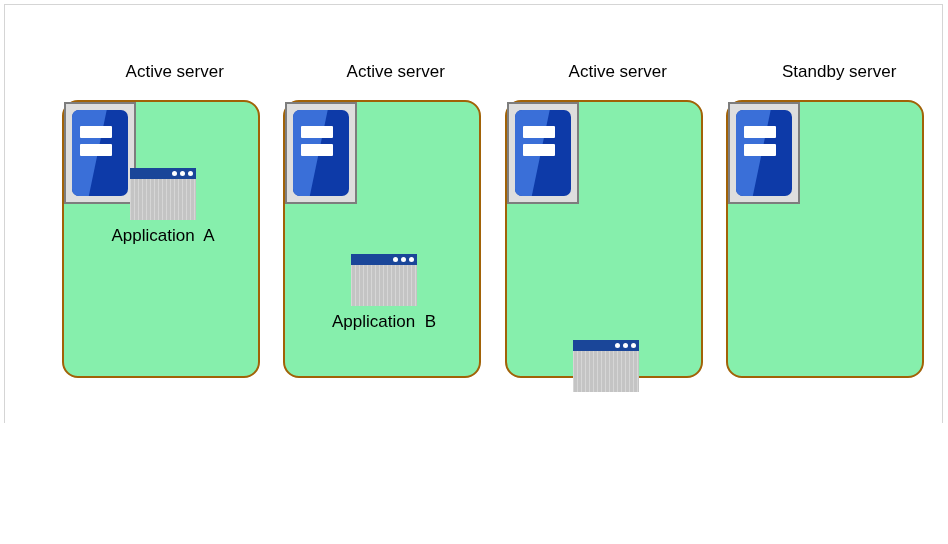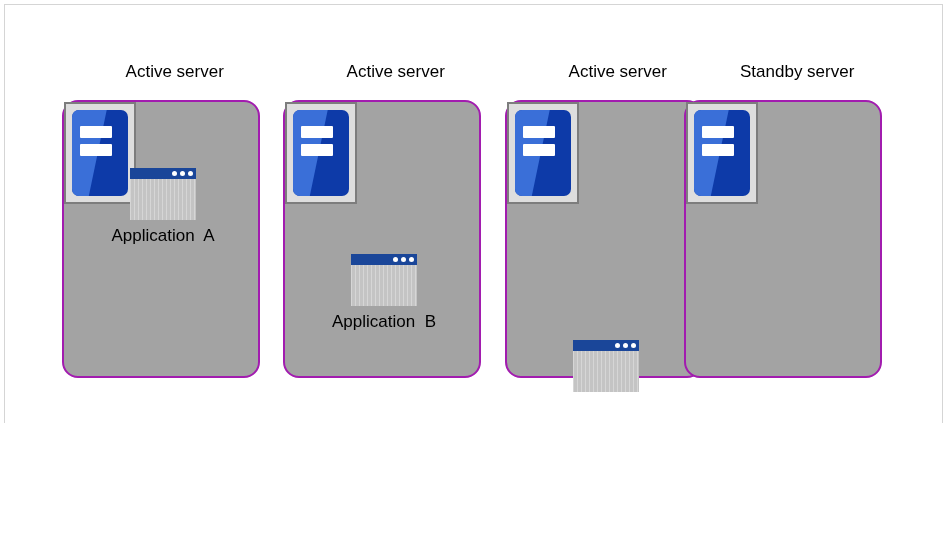--- a/index.html
+++ b/index.html
@@ -40,23 +40,23 @@
     line-height: 25px;
     color: #000000;
     white-space: pre;
   }
   .server-title .line2 { display: block; }
 
   .server-box {
     position: absolute;
     left: 0;
     top: 66px;
-    border: 2px solid #a21caf;
+    border: 2px solid #a16207;
     border-radius: 16px;
-    background: #a3a3a3;
+    background: #86efac;
     box-sizing: border-box;
   }
 
   
   .server-icon {
     position: absolute;
     left: 0px;
     top: 0px;
     width: 72px;
     height: 102px;
@@ -236,21 +236,21 @@
             <span class="app-dot"></span>
             <span class="app-dot"></span>
             <span class="app-dot"></span>
           </div>
         </div>
       </div>
 
     </div>
   </div>
 
-  <div class="server-col" style="left:684px; width:198px;">
+  <div class="server-col" style="left:726px; width:198px;">
     <div class="server-title">
       <span>Standby server</span>
       <span class="line2">Server 4</span>
     </div>
 
     <div class="server-box" style="width:198px; height:278px;">
 
       <div class="server-icon">
         <div class="server-icon-inner">
           <div class="server-bar b1"></div>

